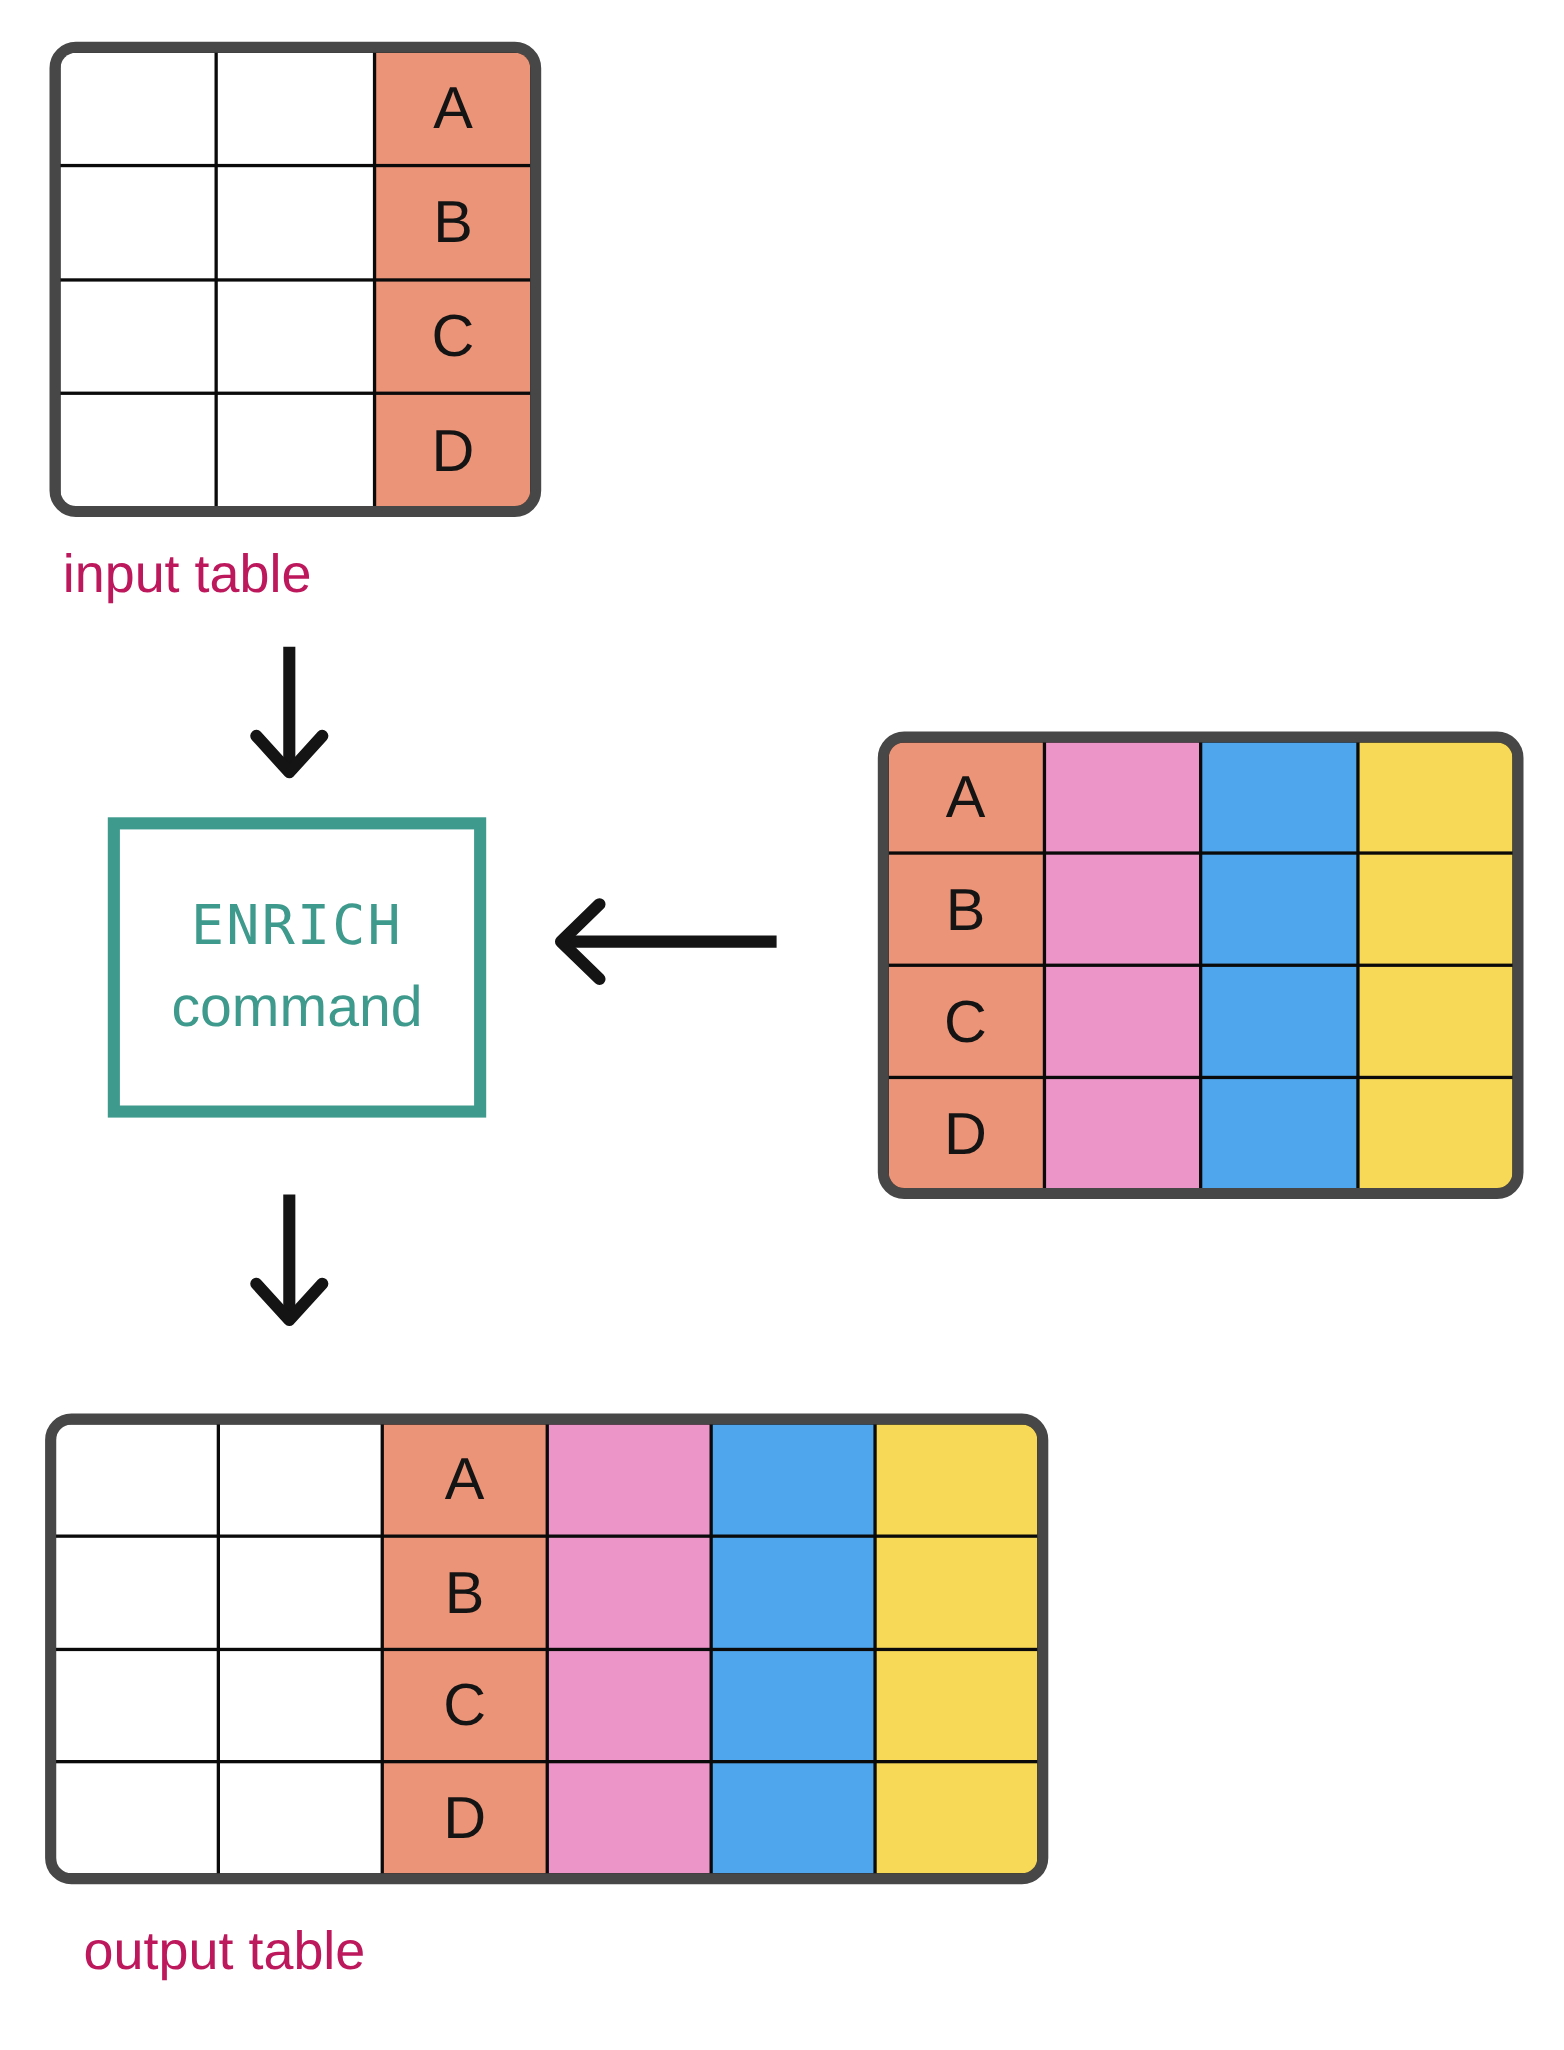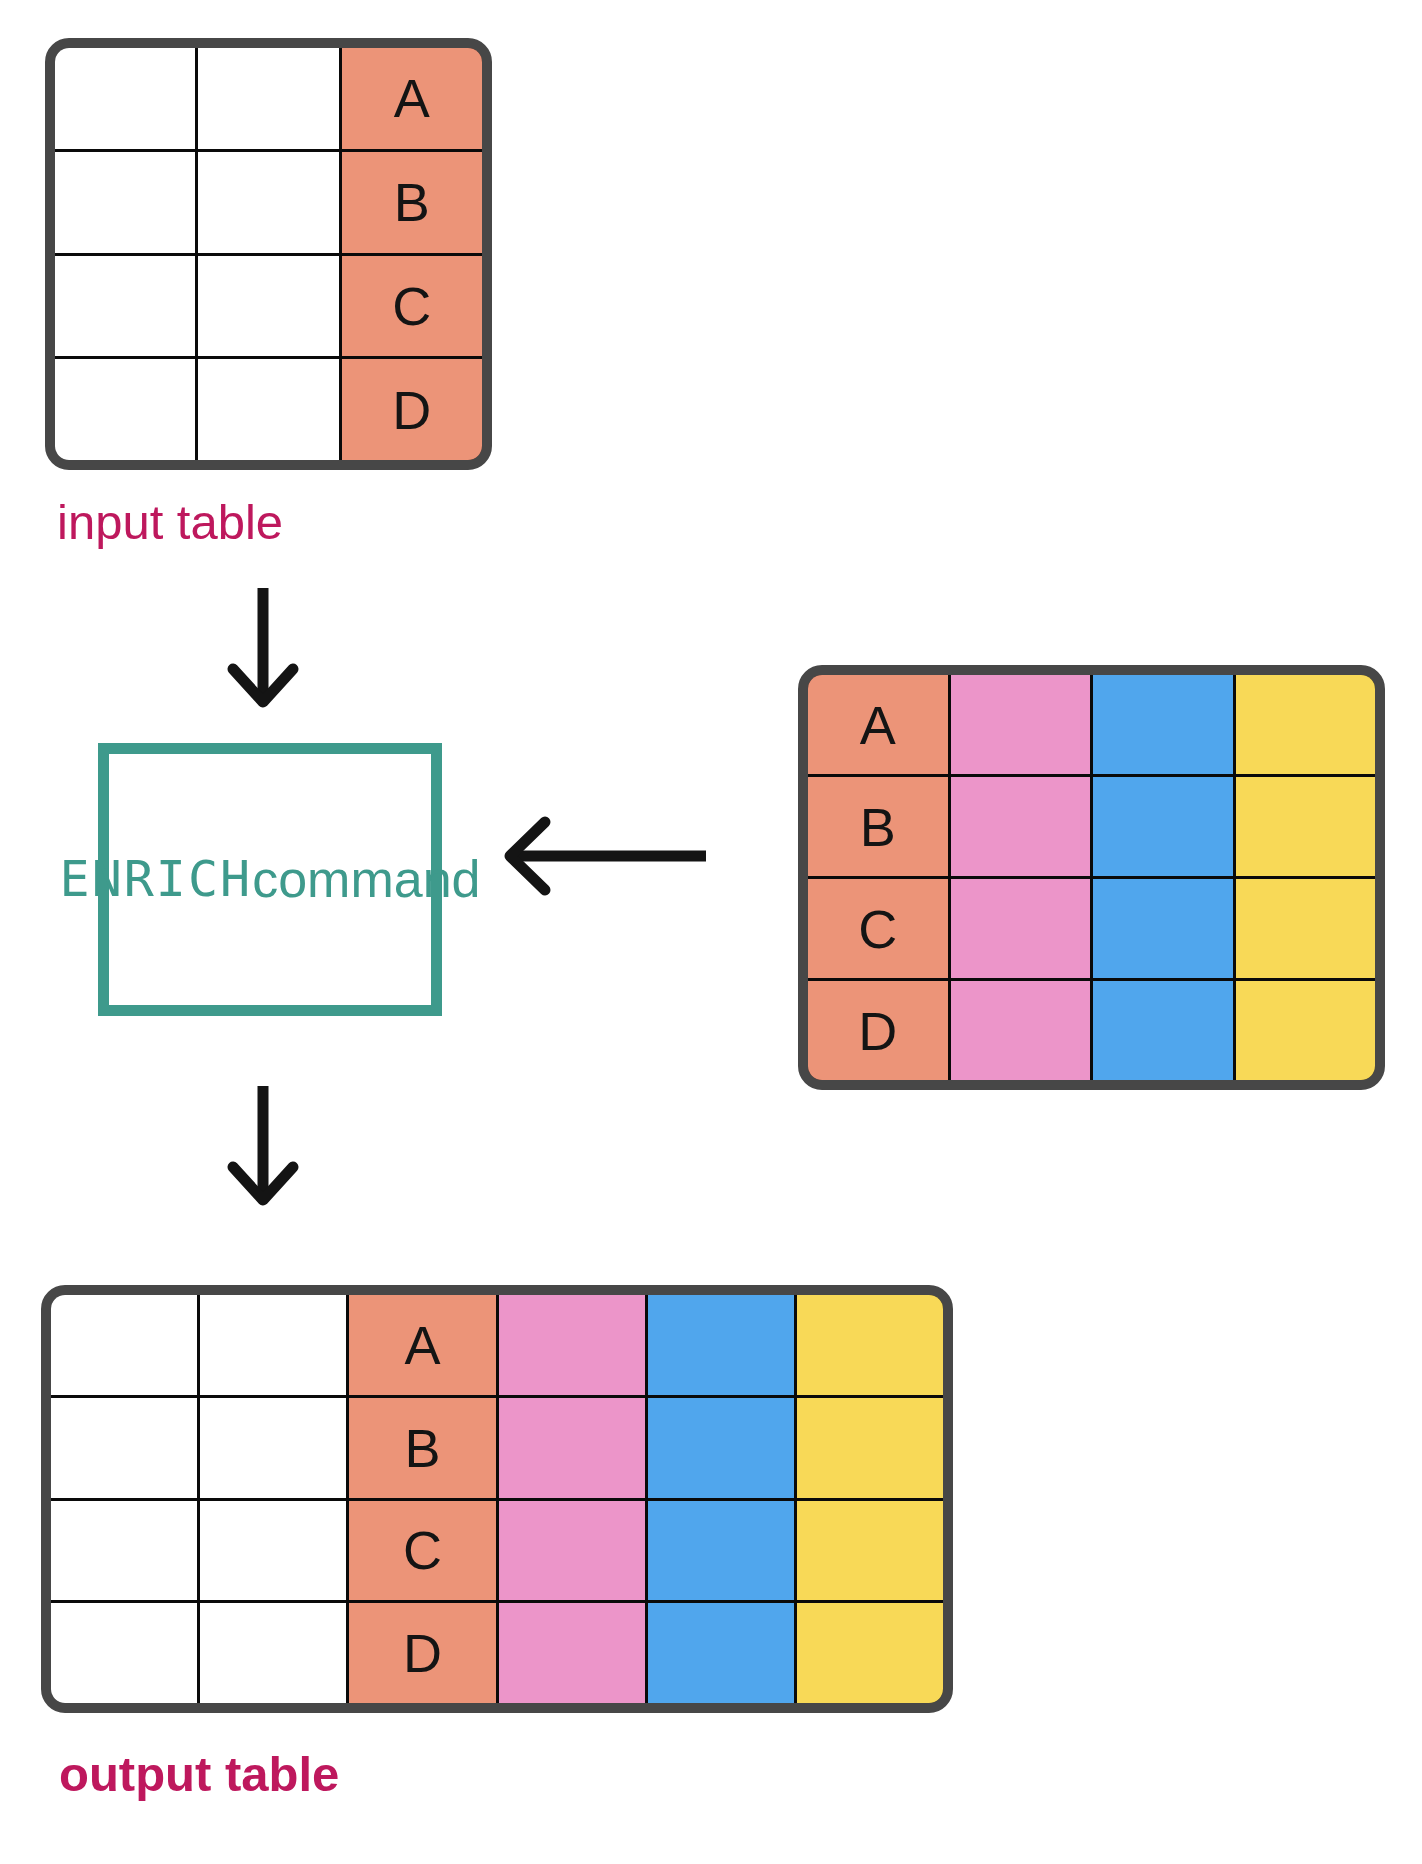--- a/index.html
+++ b/index.html
@@ -33,21 +33,21 @@
     color:#be185d;
     white-space:nowrap;
     line-height:1.15;
   }
   .command-box {
     position:absolute;
     box-sizing:border-box;
     border:11px solid #3E9A8C;
     background:#ffffff;
     display:flex;
-    flex-direction:row;
+    flex-direction:column;
     align-items:center;
     justify-content:center;
     color:#3E9A8C;
     text-align:center;
   }
   .cmd-line-1 {
     font-family:"DejaVu Sans Mono", monospace;
     font-size:50px;
     letter-spacing:2px;
     line-height:1.5;
@@ -142,15 +142,15 @@
       <div class="cell" style="background: rgb(80, 166, 237);"></div>
       <div class="cell" style="background: rgb(248, 217, 87);"></div>
       <div class="cell" style="background: rgb(255, 255, 255);"></div>
       <div class="cell" style="background: rgb(255, 255, 255);"></div>
       <div class="cell" style="background: rgb(236, 148, 120);">D</div>
       <div class="cell" style="background: rgb(236, 149, 201);"></div>
       <div class="cell" style="background: rgb(80, 166, 237);"></div>
       <div class="cell" style="background: rgb(248, 217, 87);"></div>
     </div>
 
-  <div class="label" style="left:59px; top:1746px;font-weight:bold;">output table</div>
+  <div class="label" style="left:76px; top:1746px;">output table</div>
 
 </div>
 
 </body></html>

